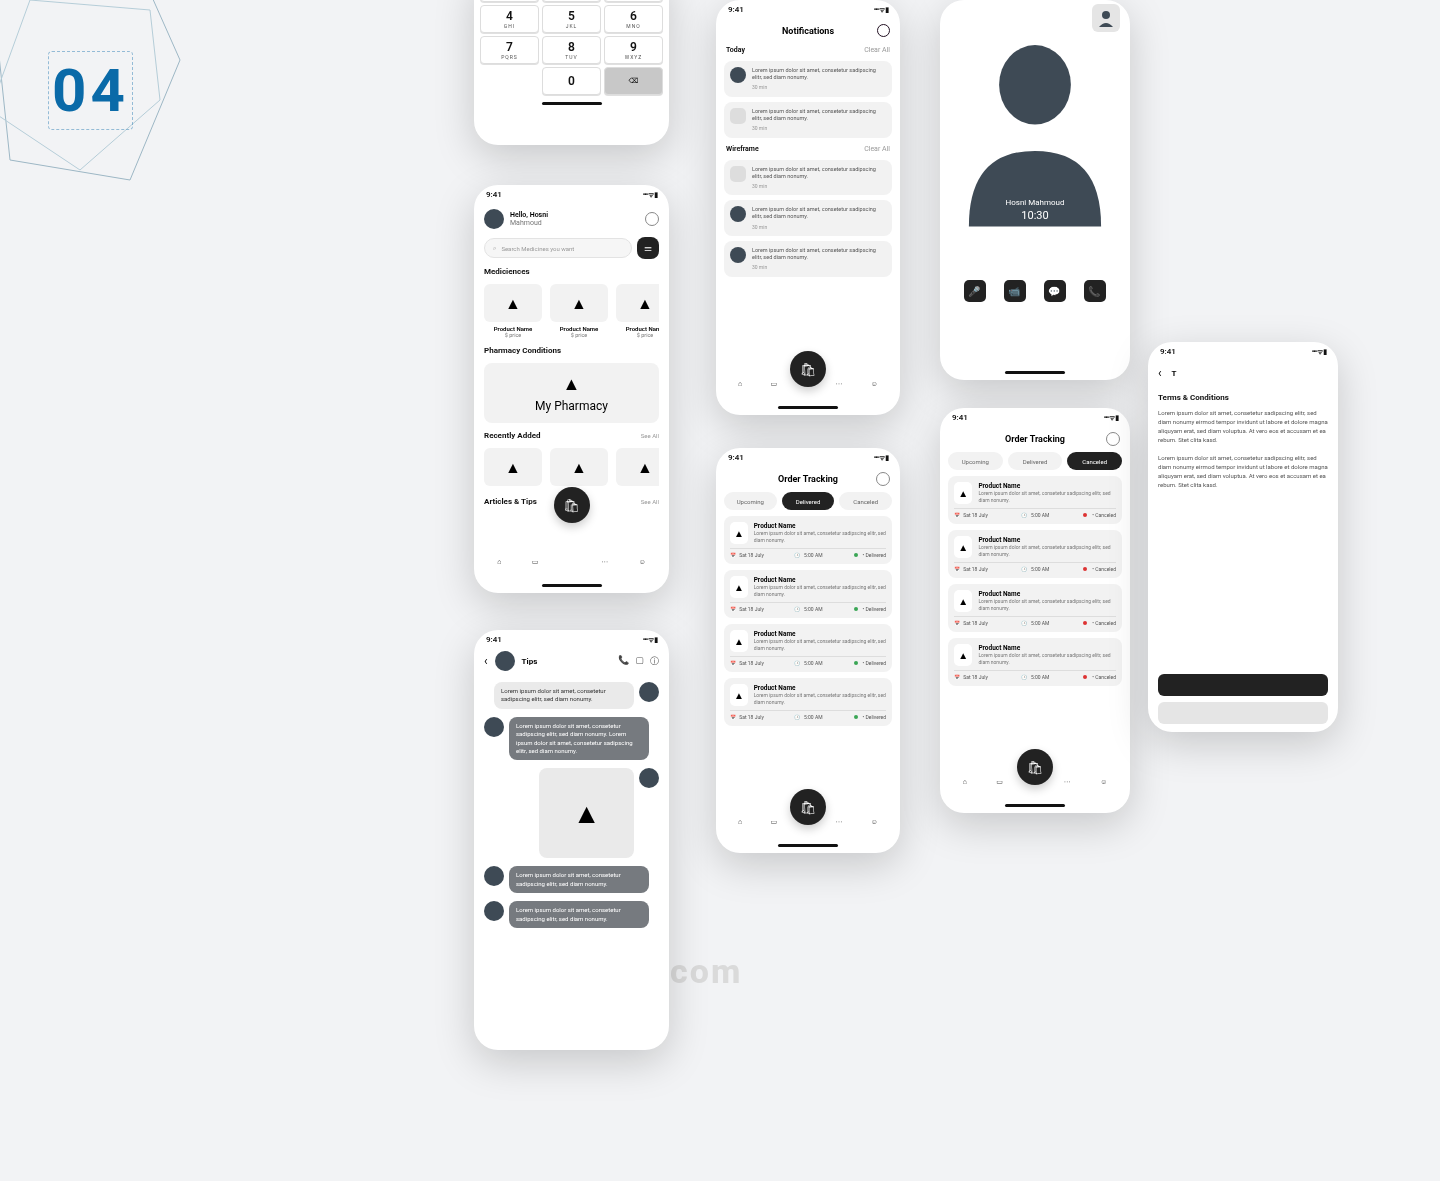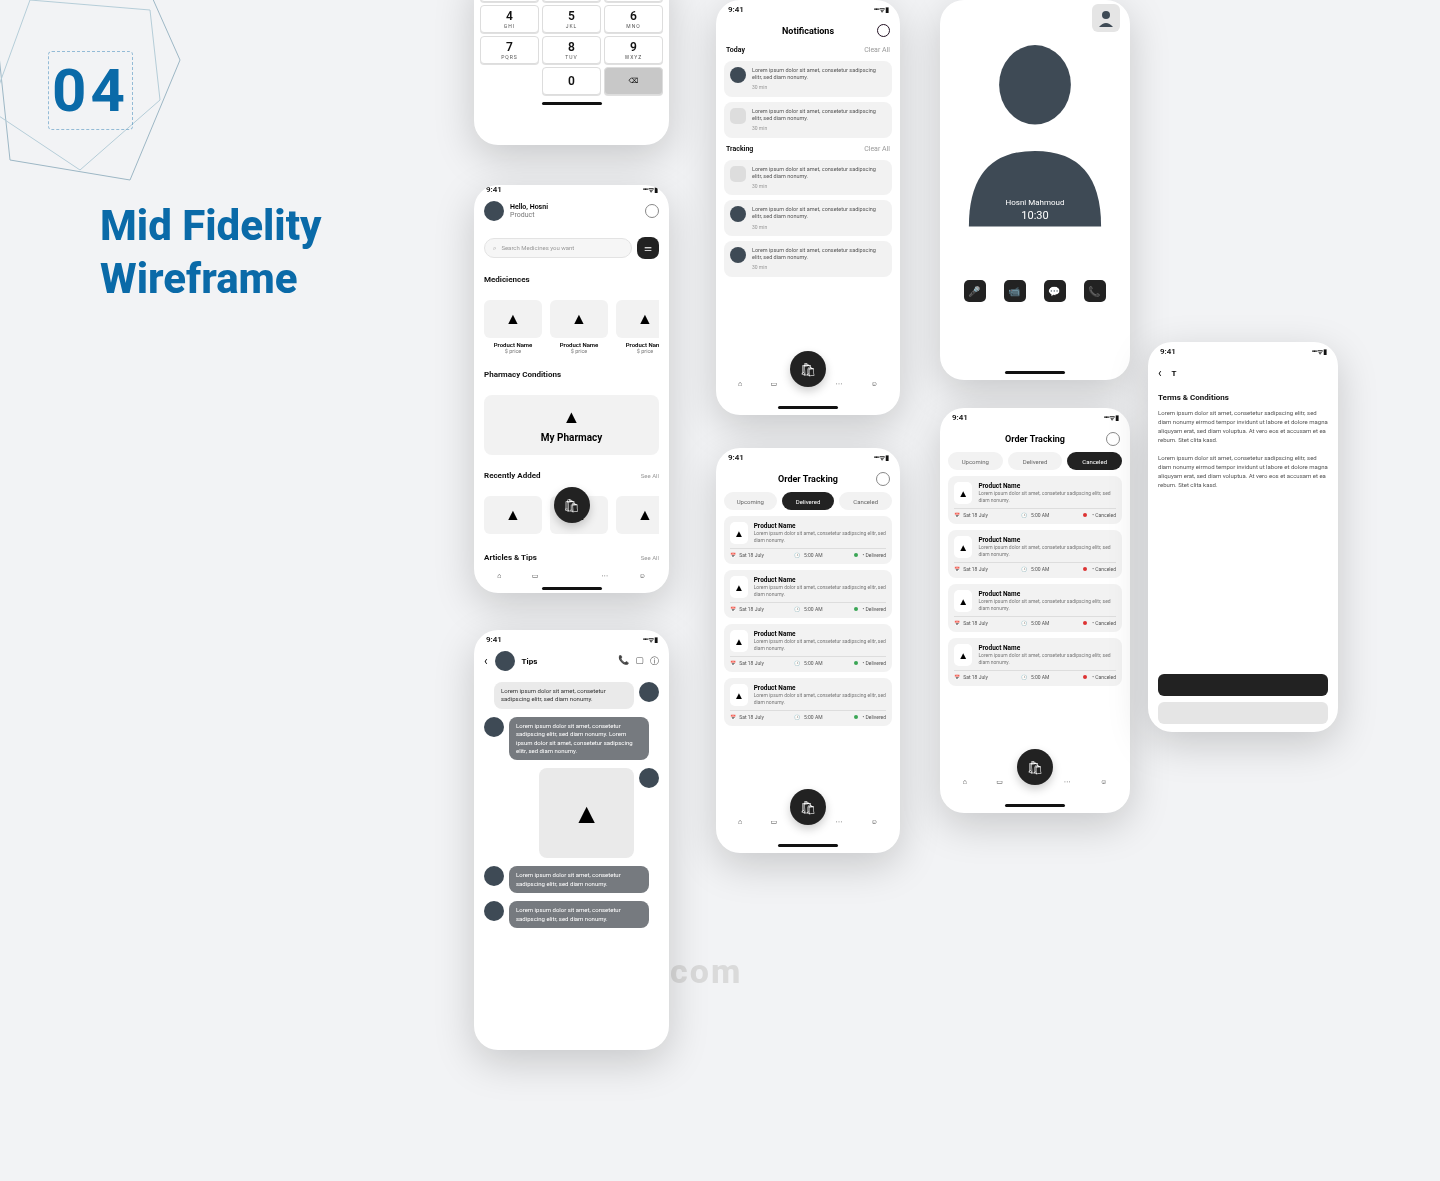--- a/index.html
+++ b/index.html
@@ -31,21 +31,21 @@
 
 .phone-keypad{top:-30px;left:474px;width:195px;height:175px;padding:4px 6px}
 .keypad{display:grid;grid-template-columns:repeat(3,1fr);gap:3px}
 .key{background:#fff;border:1px solid #ddd;border-radius:4px;height:28px;display:flex;flex-direction:column;align-items:center;justify-content:center;box-shadow:0 1px 0 rgba(0,0,0,.12)}
 .key .num{font-size:12px;font-weight:600;color:#111}
 .key .let{font-size:5px;color:#555;letter-spacing:1px}
 .key-del{grid-column:3;background:#c8c8c8;display:flex;align-items:center;justify-content:center}
 
 
 .phone-home{top:185px;left:474px;width:195px;height:408px}
-.home-body{flex:1;padding:6px 10px;display:flex;flex-direction:column;gap:16px}
+.home-body{flex:1;padding:6px 10px;display:flex;flex-direction:column;gap:8px}
 .greet-row{display:flex;align-items:center;gap:6px}
 .avatar-sm{width:20px;height:20px;border-radius:50%;background:#3e4a55}
 .bell{width:14px;height:14px;border:1.5px solid #888;border-radius:50%;margin-left:auto}
 .search-row{display:flex;gap:5px;align-items:center}
 .search-in{flex:1;height:20px;background:#f6f6f6;border:1px solid #e3e3e3;border-radius:10px;display:flex;align-items:center;padding:0 8px;gap:5px;color:#999;font-size:6px}
 .filter-btn{width:22px;height:22px;background:#222;border-radius:8px;display:flex;align-items:center;justify-content:center;color:#fff;font-size:9px}
 .sec-title{font-size:8px;font-weight:700;color:#111}
 .sec-row{display:flex;justify-content:space-between;align-items:center}
 .sec-row .seeall{font-size:6px;color:#999}
 .prod-row{display:flex;gap:8px;overflow:hidden}
@@ -141,24 +141,20 @@
     <svg viewBox="0 0 250 250">
         <path d="M40 10 L190 10 L230 100 L180 220 L60 200 Z" fill="none" stroke="#9db7c5" stroke-width="1"></path>
         <path d="M80 40 L200 50 L210 140 L130 210 L40 150 Z" fill="none" stroke="#b5cdd8" stroke-width="1"></path>
       </svg>
   </div>
 
   <div class="section-num">
     <span class="d">04</span>
   </div>
 
-  <div class="title">
-    <span>Mid Fidelity</span><br>
-    <span>Wireframe</span>
-  </div>
 
   <div class="watermark">mostaql.com</div>
 
   <div class="phone phone-keypad">
     <div class="keypad" id="keypad">
         <div class="key">
           <div class="let"></div>
         </div>
         <div class="key"></div>
         <div class="key"></div>
@@ -199,21 +195,21 @@
   <div class="phone phone-home">
     <div class="statusbar">
         <span>9:41</span>
         <span class="sig">••• ᯤ ▮</span>
       </div>
     <div class="home-body">
       <div class="greet-row">
         <div class="avatar-sm"></div>
         <div>
           <div style="font-size:7px;font-weight:600">Hello, Hosni</div>
-          <div style="font-size:7px;color:#777">Product</div>
+          <div style="font-size:7px;color:#777">Mahmoud</div>
         </div>
         <div class="bell"></div>
       </div>
       <div class="search-row">
         <div class="search-in">
           <span>⌕</span>
           <span>Search Medicines you want</span>
         </div>
         <div class="filter-btn">⚌</div>
       </div>
@@ -231,21 +227,21 @@
      </div>
           <div class="prod-card">
        <div class="prod-img">▲</div>
        <div class="prod-name">Product Name</div>
        <div class="prod-price">$ price</div>
      </div>
         </div>
       <div class="sec-title">Pharmacy Conditions</div>
       <div class="consult-card">
         <span style="font-size:18px">▲</span>
-        <span style="font-size:10px;font-weight:700">My Pharmacy</span>
+        <span style="font-size:12px;font-weight:400">My Pharmacy</span>
       </div>
       <div class="sec-row">
         <span class="sec-title">Recently Added</span>
         <span class="seeall">See All</span>
       </div>
       <div class="prod-row">
           <div class="prod-card">
             <div class="prod-img">▲</div>
           </div>
           <div class="prod-card">
@@ -324,21 +320,21 @@
         <div class="notif-card">
     <div class="notif-av"></div>
     <div class="notif-txt">Lorem ipsum dolor sit amet, consetetur sadipscing elitr, sed diam nonumy.<span class="t">30 min</span></div>
   </div>
         <div class="notif-card">
     <div class="notif-ic"></div>
     <div class="notif-txt">Lorem ipsum dolor sit amet, consetetur sadipscing elitr, sed diam nonumy.<span class="t">30 min</span></div>
   </div>
       </div>
     <div class="notif-sec-row">
-        <span>Tracking</span>
+        <span>Wireframe</span>
         <span class="ca">Clear All</span>
       </div>
     <div class="notif-list" id="notif-yest">
         <div class="notif-card">
     <div class="notif-ic"></div>
     <div class="notif-txt">Lorem ipsum dolor sit amet, consetetur sadipscing elitr, sed diam nonumy.<span class="t">30 min</span></div>
   </div>
         <div class="notif-card">
     <div class="notif-av"></div>
     <div class="notif-txt">Lorem ipsum dolor sit amet, consetetur sadipscing elitr, sed diam nonumy.<span class="t">30 min</span></div>

